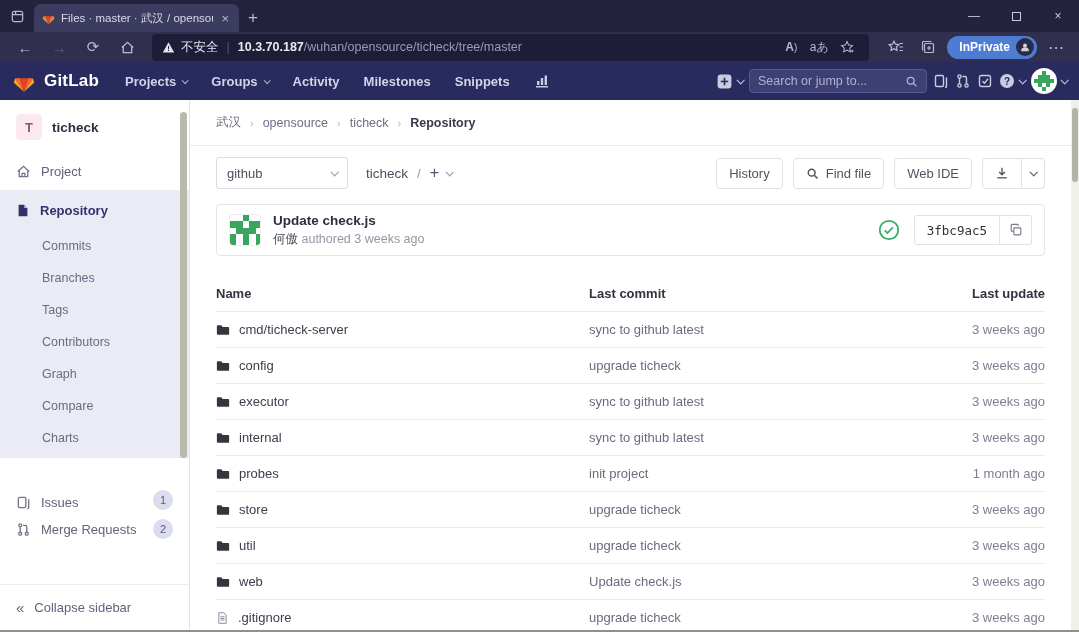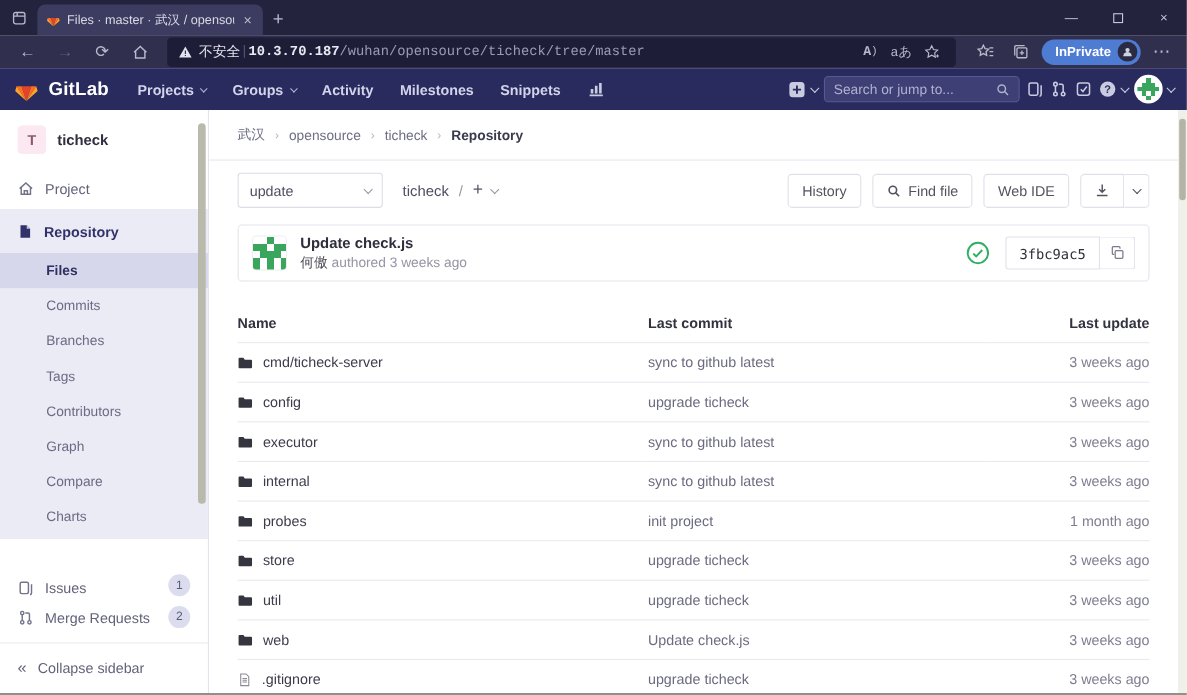--- a/index.html
+++ b/index.html
@@ -16,21 +16,21 @@
   .tab-title { font-size:11.5px; color:#d9d9e6; white-space:nowrap; overflow:hidden; flex:1; }
   .tab-close { color:#b9b9cc; font-size:13px; padding:0 2px; }
   .newtab { width:28px; height:28px; display:flex; align-items:center; justify-content:center; color:#b9b9cc; font-size:17px; }
   .win-controls { margin-left:auto; display:flex; height:32px; align-self:flex-start; }
   .win-btn { width:42px; height:32px; display:flex; align-items:center; justify-content:center; color:#c9c9da; font-size:12px; }
   .win-max { width:9px; height:9px; border:1px solid #c9c9da; }
 
   .toolbar { height:30px; background:#30304e; display:flex; align-items:center; padding:0 10px; gap:4px; color:#b9b9cc; }
   .nav-btn { width:30px; height:26px; display:flex; align-items:center; justify-content:center; font-size:15px; }
   .nav-btn.dim { color:#5f5f7c; }
-  .addressbar { flex:1; max-width:800px; height:27px; background:#1d1d38; border-radius:4px; margin:0 6px; display:flex; align-items:center; padding:0 10px; font-size:12.5px;font-family:Liberation Mono, monospace; }
+  .addressbar { flex:1; max-width:800px; height:27px; background:#1d1d38; border-radius:4px; margin:0 6px; display:flex; align-items:center; padding:0 10px; gap:8px; font-size:12.5px; }
   .sec-label { color:#e3e3ee; display:flex; align-items:center; gap:6px; white-space:nowrap; }
   .url-sep { color:#55557a; }
   .url { white-space:nowrap; overflow:hidden; flex:1; }
   .url b { color:#e9e9f2; font-weight:700; }
   .url span { color:#9b9bb8; }
   .abar-icons { display:flex; gap:4px; color:#b9b9cc; }
   .abar-icons .ic { width:24px; height:22px; font-size:12px; }
   .tb-right { display:flex; align-items:center; gap:6px; margin-left:4px; color:#b9b9cc; }
   .tb-right .ic { width:26px; height:26px; }
   .inprivate { background:#4f7cd3; border-radius:12px; height:23px; display:flex; align-items:center; gap:6px; padding:0 3px 0 12px; color:#fff; font-size:12px; font-weight:700; }
@@ -302,21 +302,20 @@
     <div class="sb-section">
       <div class="sb-head">
         <span class="ic">
           <svg width="14" height="15" viewBox="0 0 16 16">
               <path fill="#32326b" d="M3 1.5h6.5L13 5v9.5H3z"></path>
               <path fill="#c9c9e2" d="M9.5 1.5L13 5H9.5z"></path>
             </svg>
         </span>
         <span>Repository</span>
       </div>
-      <div class="sb-sub active">Files</div>
       <div class="sb-sub">Commits</div>
       <div class="sb-sub">Branches</div>
       <div class="sb-sub">Tags</div>
       <div class="sb-sub">Contributors</div>
       <div class="sb-sub">Graph</div>
       <div class="sb-sub">Compare</div>
       <div class="sb-sub">Charts</div>
     </div>
     <div class="sb-item sb-bottom">
       <span class="ic">
@@ -353,21 +352,21 @@
       <span class="crumb-sep">›</span>
       <span>opensource</span>
       <span class="crumb-sep">›</span>
       <span>ticheck</span>
       <span class="crumb-sep">›</span>
       <span class="crumb-cur">Repository</span>
     </div>
 
     <div class="tree-controls">
       <div class="branch-select">
-        <span>update</span>
+        <span>github</span>
         <span class="chev"></span>
       </div>
       <div class="path-crumbs">
         <span>ticheck</span>
         <span style="color:#9898a8;">/</span>
         <span class="plus-btn">
           <span>+</span>
           <span class="chev"></span>
         </span>
       </div>

